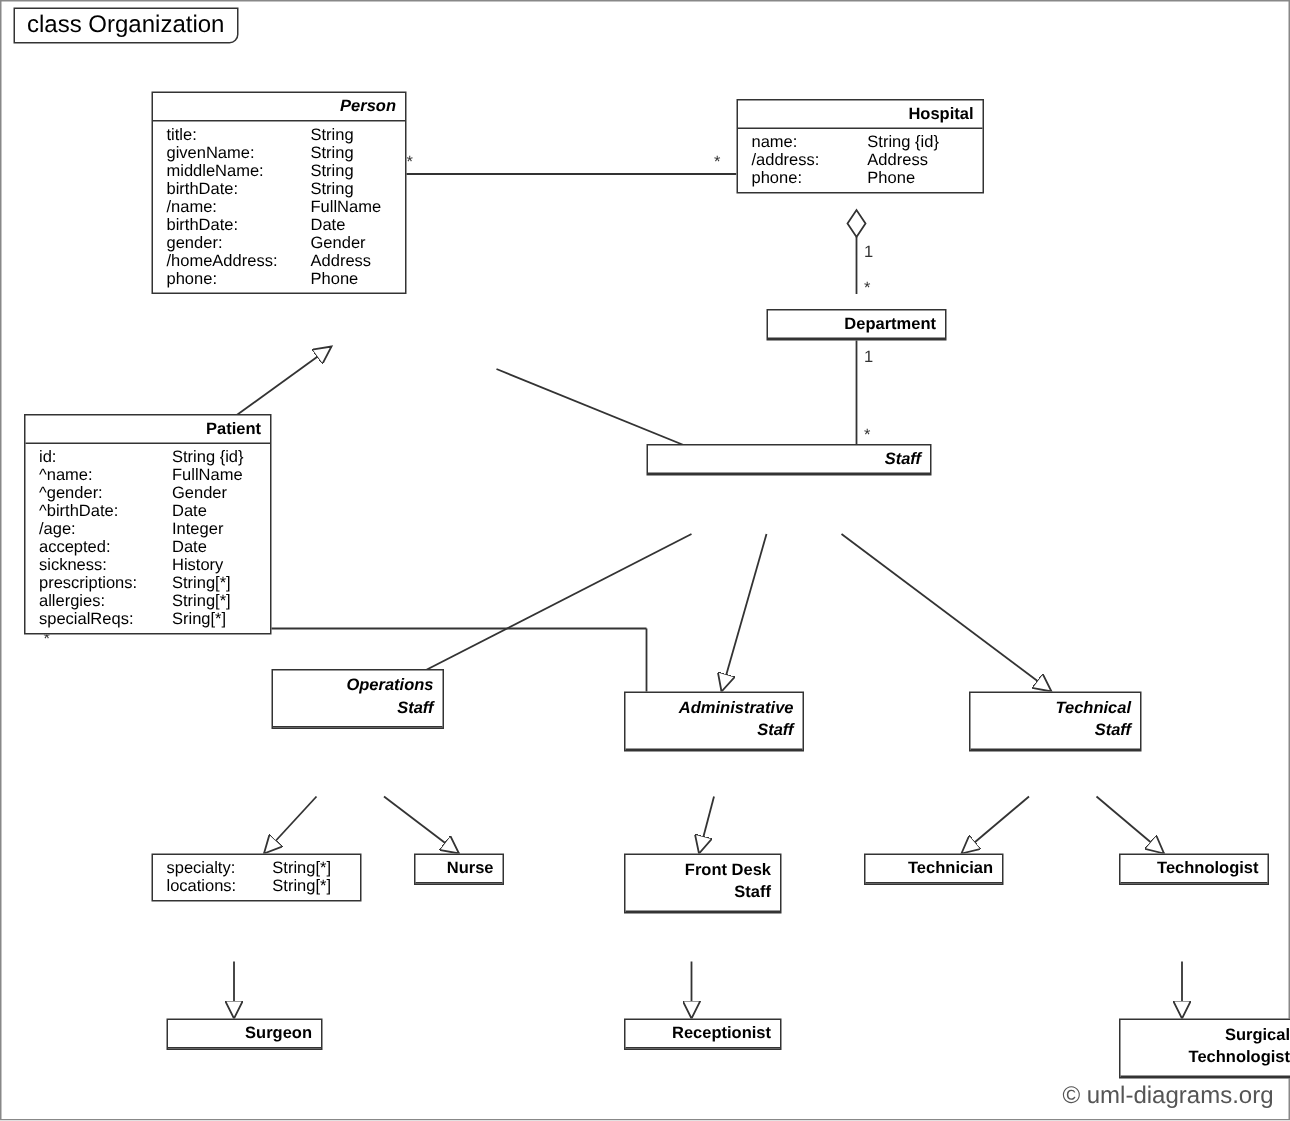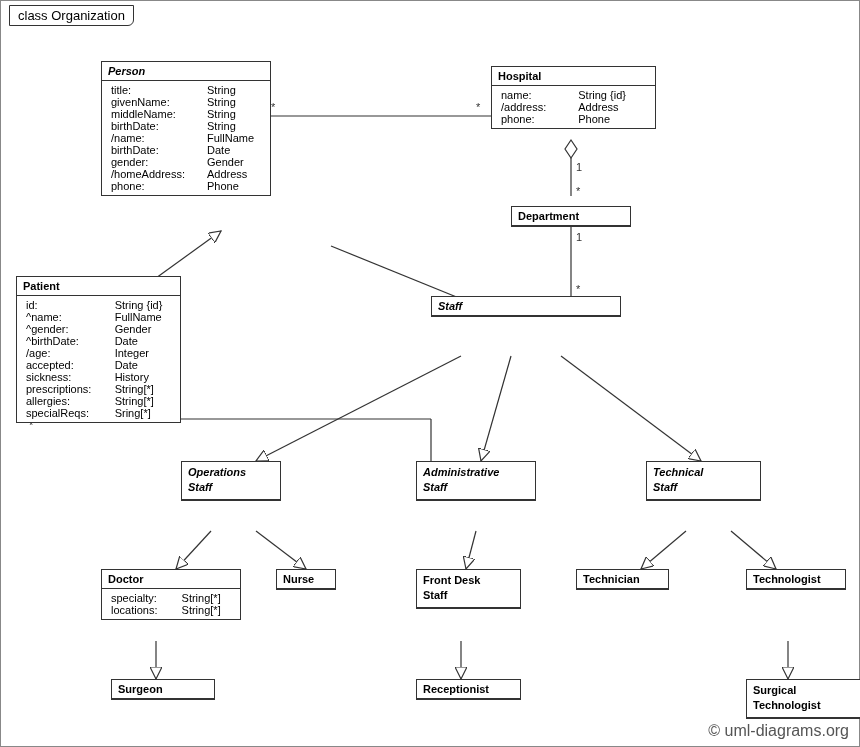--- a/index.html
+++ b/index.html
@@ -18,31 +18,31 @@
       position: relative;
       border: 1px solid #888;
     }
     .diagram-title {
       position: absolute;
       top: 4px;
       left: 8px;
       border: 1px solid #333;
       padding: 2px 8px;
       background: #fff;
-      font-size: 13px;
+      font-size: 16px;
       border-bottom-right-radius: 6px;
     }
     .uml-box {
       position: absolute;
       border: 1px solid #333;
       background: #fff;
       font-size: 11px;
     }
     .uml-box .box-title {
-      text-align: left;
+      text-align: right;
       border-bottom: 1px solid #333;
       padding: 3px 6px;
       font-weight: bold;
       font-style: italic;
     }
     .uml-box .box-title.non-italic {
       font-style: normal;
     }
     .uml-box .box-body {
       padding: 3px 6px;
@@ -270,34 +270,33 @@
   </div>
 
   <div class="uml-box" style="left:510px; top:205px; width:120px;">
     <div class="box-title non-italic">Department</div>
   </div>
 
   <div class="uml-box" style="left:430px; top:295px; width:190px;">
     <div class="box-title"><em>Staff</em></div>
   </div>
 
-  <div class="uml-box" style="left:180px; top:460px; width:100px; text-align:center;">
+  <div class="uml-box" style="left:180px; top:445px; width:115px; text-align:center;">
     <div class="box-title" style="line-height:1.4;"><em>Operations<br>Staff</em></div>
   </div>
 
   <div class="uml-box" style="left:415px; top:460px; width:120px; text-align:center;">
     <div class="box-title" style="line-height:1.4;"><em>Administrative<br>Staff</em></div>
   </div>
 
   <div class="uml-box" style="left:645px; top:460px; width:115px; text-align:center;">
     <div class="box-title" style="line-height:1.4;"><em>Technical<br>Staff</em></div>
   </div>
 
   <div class="uml-box" style="left:100px; top:568px; width:140px;">
-    <div class="box-title non-italic">Doctor</div>
     <div class="box-body">
       <table>
         <tbody>
             <tr>
               <td>specialty:</td>
               <td>String[*]</td>
             </tr>
         <tr>
               <td>locations:</td>
               <td>String[*]</td>

